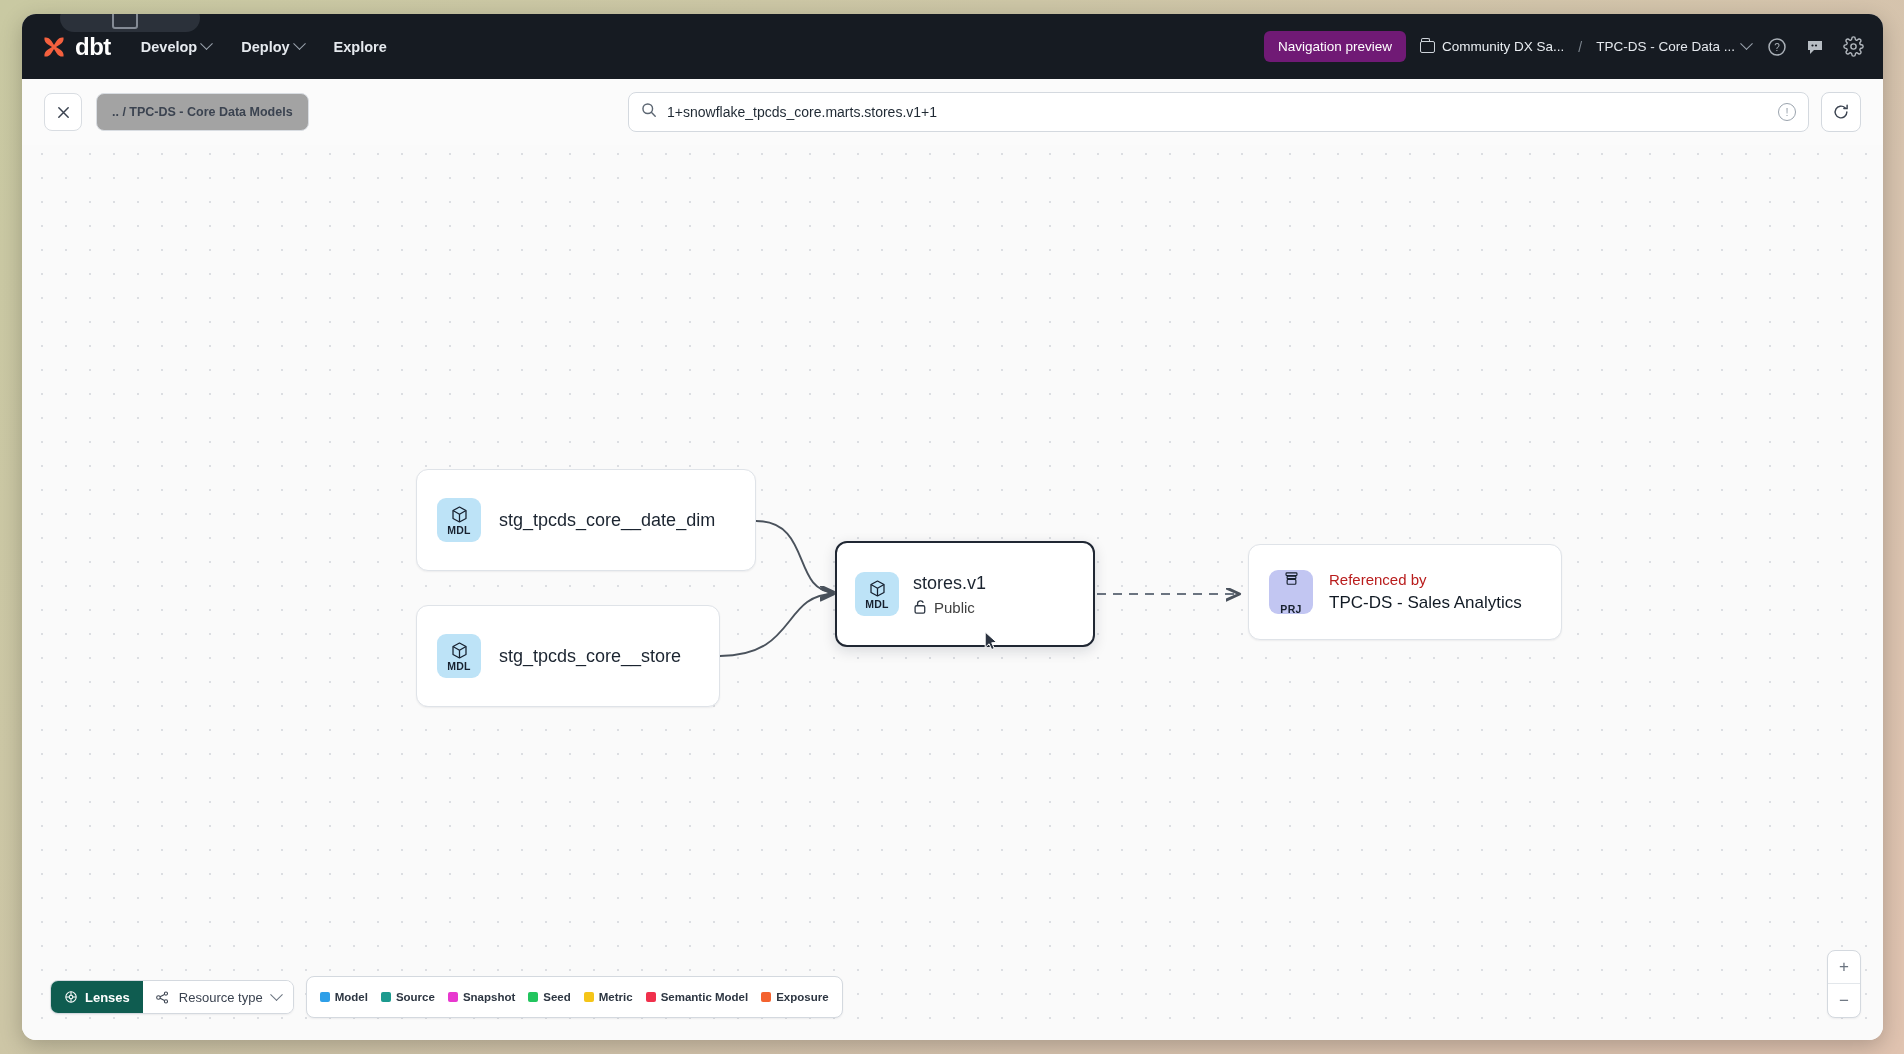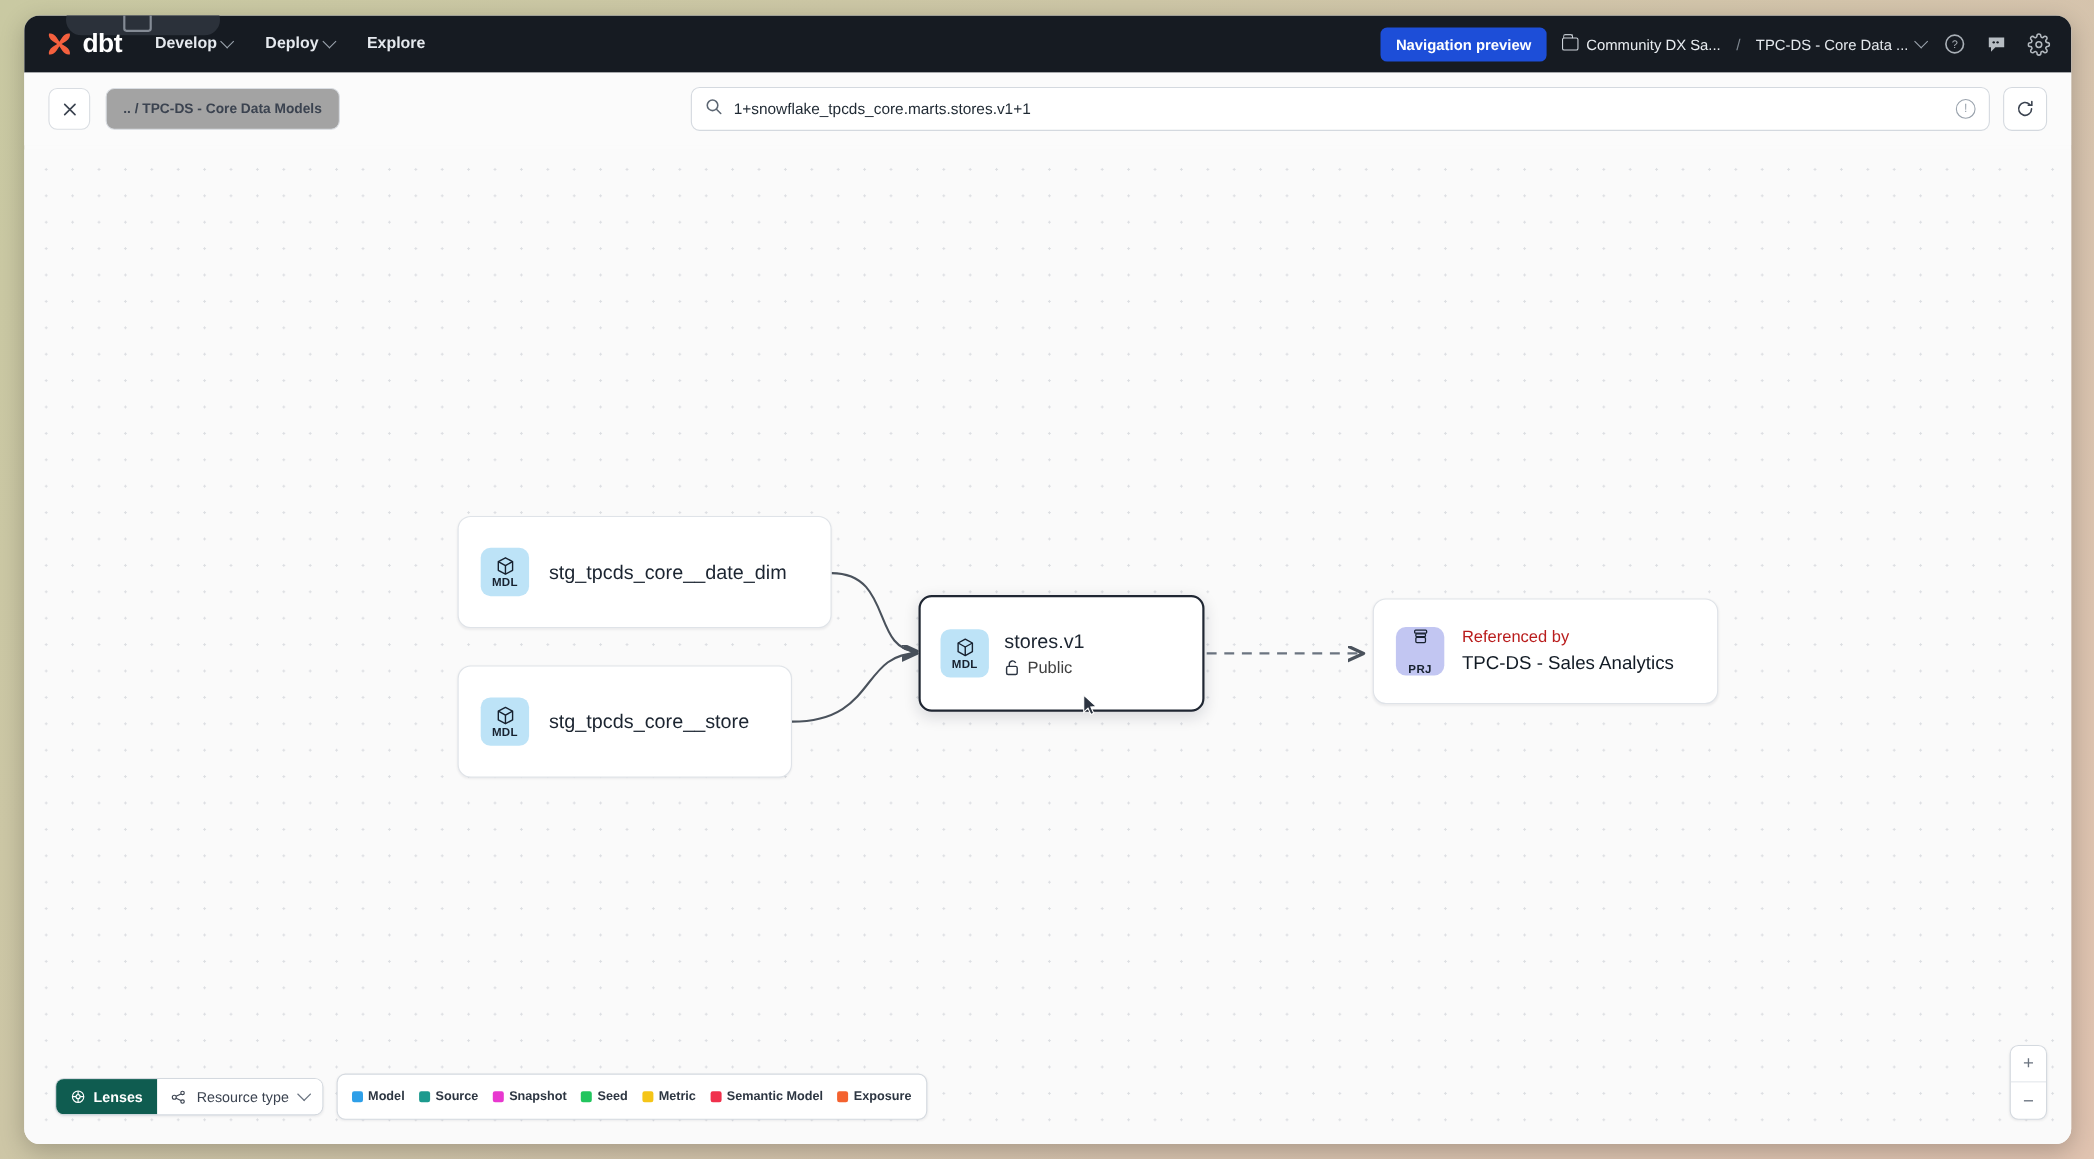--- a/index.html
+++ b/index.html
@@ -24,21 +24,21 @@
     width: 1861px; height: 1026px;
     border-radius: 14px;
     background: #fbfbfb;
     overflow: hidden;
     box-shadow: 0 6px 22px rgba(0,0,0,.22);
   }
 
   
   #topnav {
     position: relative;
-    height: 52px;
+    height: 65px;
     background: #161b22;
     display: flex; align-items: center;
     padding: 0 18px;
     color: #e7ebef;
   }
   .nav-pill-notch {
     position: absolute; left: 38px; top: -10px;
     width: 140px; height: 28px; border-radius: 14px;
     background: #2b313a;
   }
@@ -52,22 +52,22 @@
   .nav-links { display: flex; align-items: flex-start; gap: 26px; z-index:2;}
   .nav-link {
     font-size: 14.5px; font-weight: 600; color: #e5e9ee;
     display: flex; align-items: center; gap: 5px;
     cursor: pointer; padding: 6px 2px;
   }
   .chev { width: 9px; height: 9px; border-right: 1.6px solid #9aa3ad; border-bottom: 1.6px solid #9aa3ad;
           transform: rotate(45deg) translate(-2px,-2px); }
   .nav-right { margin-left: auto; display: flex; align-items: center; gap: 14px; }
   .nav-preview-btn {
-    background: #1d4ed8; color: #ffffff;
-    font-size: 13.5px; font-weight: 700;
+    background: #701a75; color: #ffffff;
+    font-size: 13.5px; font-weight: 400;
     padding: 8px 14px; border-radius: 6px; cursor: pointer;
     white-space: nowrap;
   }
   .crumb {
     display: flex; align-items: center; gap: 7px;
     font-size: 13.5px; font-weight: 400; color: #e9edf1; cursor: pointer;
   }
   .crumb-sep { color: #7d868f; font-weight: 400; font-size: 14px; }
   .crumb2 { font-size: 13.5px; font-weight: 400; color: #e4e8ed; display:flex; align-items:center; gap:7px; cursor:pointer;}
   .folder-ico { width: 15px; height: 12px; border: 1.5px solid #cdd3d9; border-radius: 2px; position: relative; }

